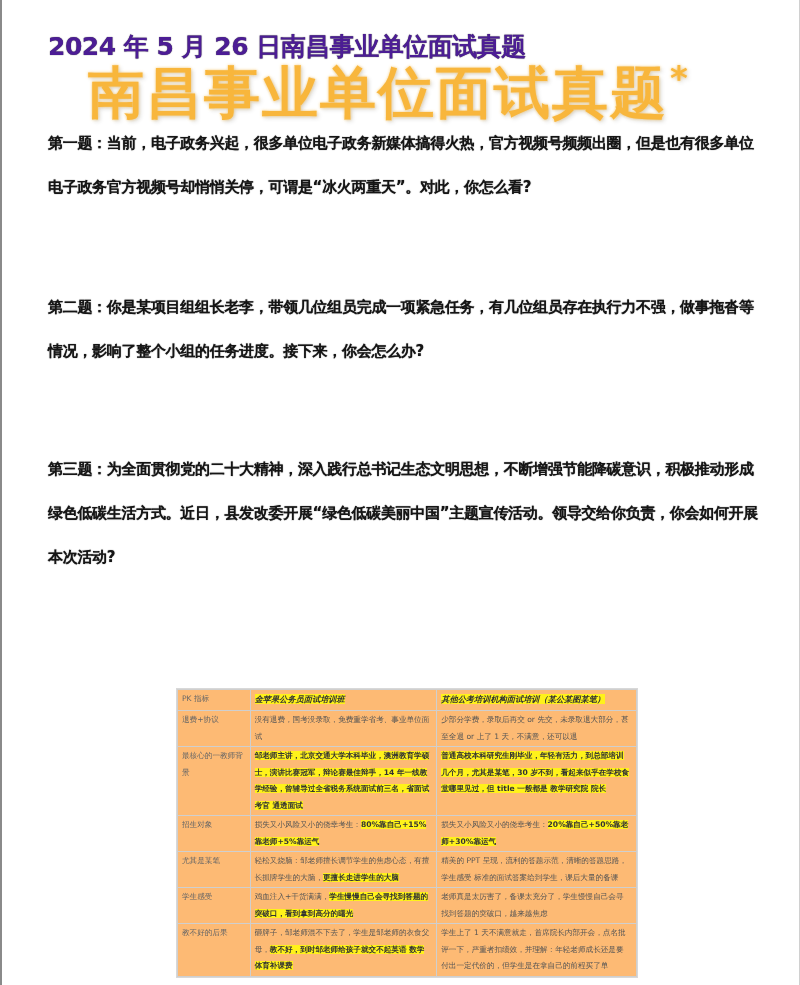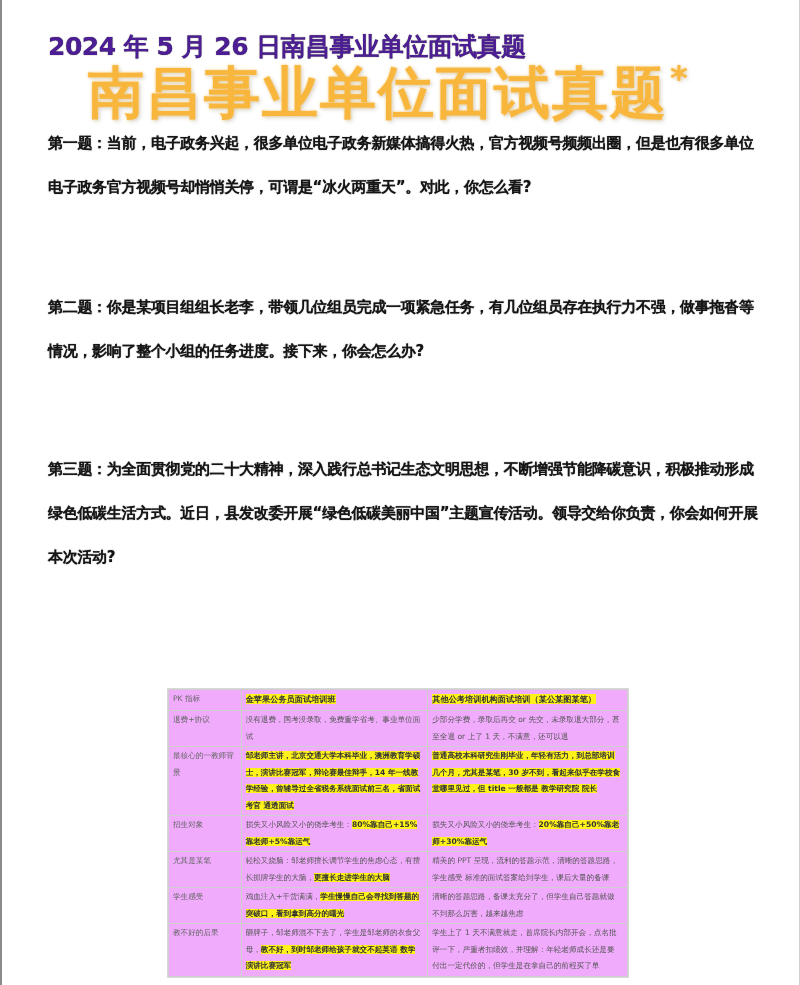--- a/index.html
+++ b/index.html
@@ -34,35 +34,35 @@
     position: absolute; left: 48px; width: 712px;
     font-size: 15px; font-weight: bold; color: #151515;
     line-height: 44px; letter-spacing: -0.3px;
     text-shadow: 0 0 1px #444;
   }
   .q1 { top: 121px; }
   .q2 { top: 285px; }
   .q3 { top: 447px; }
 
   .table-wrap {
-    position: absolute; left: 167px; top: 688px; width: 460px;
-    border: 1px solid #d8d8d8; background: #f0abfc;
+    position: absolute; left: 176px; top: 688px; width: 460px;
+    border: 1px solid #d8d8d8; background: #fdba74;
   }
   table { border-collapse: collapse; width: 100%; table-layout: fixed; }
   td {
     border: 1px solid #cfcfcf; vertical-align: top;
     font-size: 7.6px; line-height: 16.5px; color: #555;
     padding: 1px 5px 1px 4px;
     font-family: "DejaVu Sans", sans-serif;
   }
   td.c0 { width: 62px; color: #666; }
   td.c1 { width: 175px; }
   td.c2 { width: 188px; }
   .hl { background: #fff21a; color: #333; font-weight: bold; }
-  .hdr { font-size: 8.2px; }
+  .hdr { font-size: 8.2px; font-style: italic; }
   .row-h td { height: 18px; }
 </style>
 </head>
 <body>
 
 <div class="frame-left"></div>
 <div class="frame-right"></div>
 
 <div class="title">2024 年 5 月 26 日南昌事业单位面试真题</div>
 
@@ -98,22 +98,22 @@
       <td class="c2"><span>损失又小风险又小的侥幸考生：</span><span class="hl">20%靠自己+50%靠老师+30%靠运气</span></td>
     </tr>
     <tr>
       <td class="c0">尤其是某笔</td>
       <td class="c1"><span>轻松又烧脑：邹老师擅长调节学生的焦虑心态，有擅长抓牌学生的大脑，</span><span class="hl">更擅长走进学生的大脑</span></td>
       <td class="c2"><span>精美的 PPT 呈现，流利的答题示范，清晰的答题思路，学生感受 标准的面试答案给到学生，课后大量的备课</span><span class="hl"></span></td>
     </tr>
     <tr>
       <td class="c0">学生感受</td>
       <td class="c1"><span>鸡血注入+干货满满，</span><span class="hl">学生慢慢自己会寻找到答题的突破口，看到拿到高分的曙光</span></td>
-      <td class="c2"><span>清晰的答题思路，备课太充分了，但学生自己答题就做不到那么厉害，越来越焦虑</span><span class="hl"></span></td>
+      <td class="c2"><span>老师真是太厉害了，备课太充分了，学生慢慢自己会寻找到答题的突破口，越来越焦虑</span><span class="hl"></span></td>
     </tr>
     <tr>
       <td class="c0">教不好的后果</td>
-      <td class="c1"><span>砸牌子，邹老师混不下去了，学生是邹老师的衣食父母，</span><span class="hl">教不好，到时邹老师给孩子就交不起英语 数学 演讲比赛冠军</span></td>
+      <td class="c1"><span>砸牌子，邹老师混不下去了，学生是邹老师的衣食父母，</span><span class="hl">教不好，到时邹老师给孩子就交不起英语 数学 体育补课费</span></td>
       <td class="c2"><span>学生上了 1 天不满意就走，首席院长内部开会，点名批评一下，严重者扣绩效，并理解：年轻老师成长还是要付出一定代价的，但学生是在拿自己的前程买了单</span><span class="hl"></span></td>
     </tr>
   </tbody>
     </table>
 </div>
 
 </body></html>

